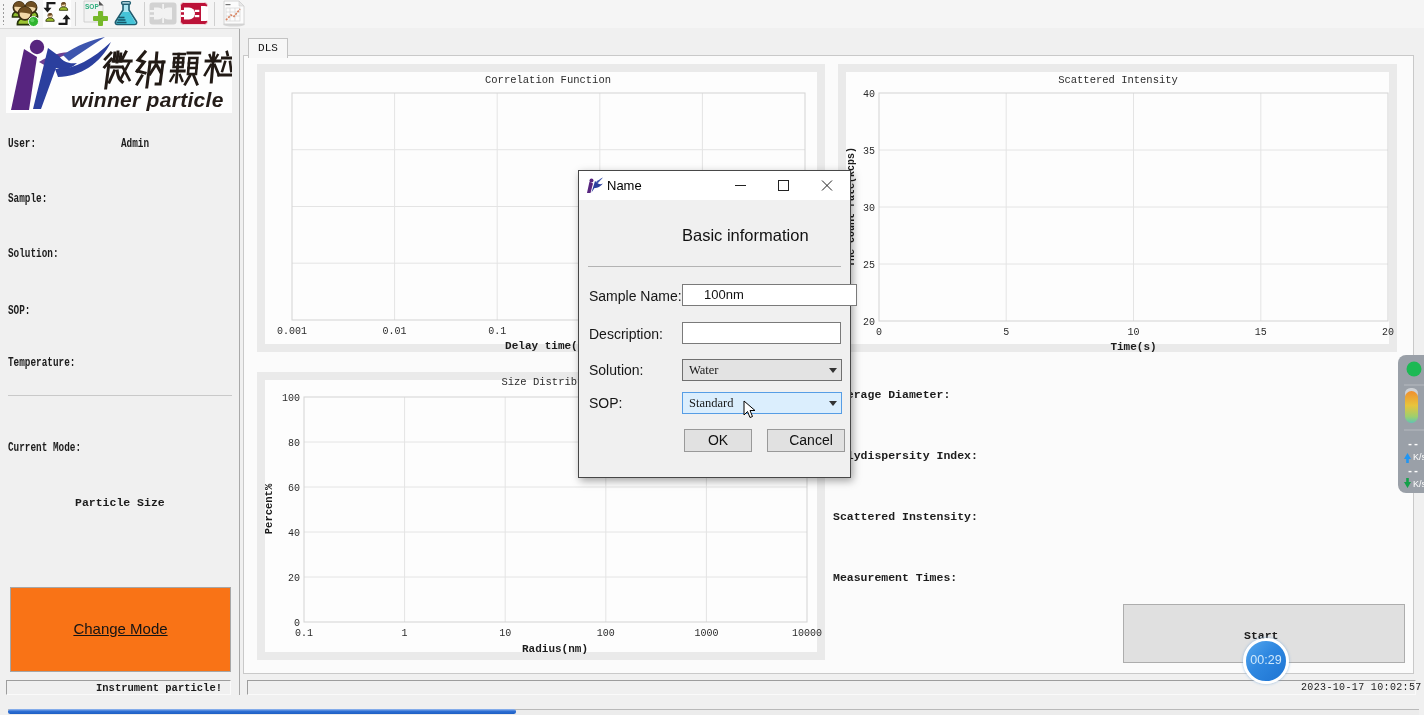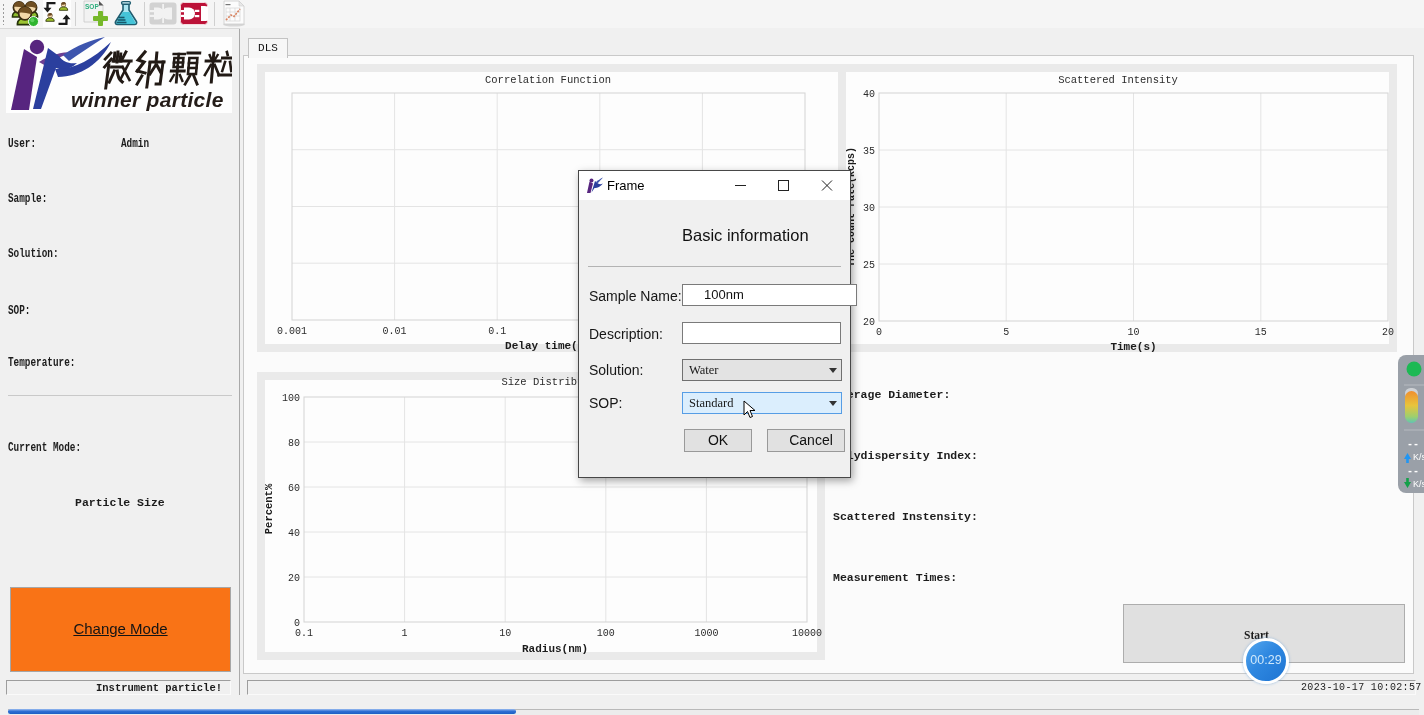--- a/index.html
+++ b/index.html
@@ -218,21 +218,21 @@
   <div class="lbl" style="position:absolute;left:75px;top:467px;">Particle Size</div>
   <div style="position:absolute;left:10px;top:558px;width:219px;height:83px;background:#f97316;border:1px solid #a6a6a6;
        font-size:15px;color:#141414;text-align:center;line-height:82px;text-decoration:underline;">Change Mode</div>
 </div>
 <div class="abs" style="left:239px;top:29px;width:1px;height:666px;background:#a9a9a9;"></div>
 
 <div class="abs" id="page">
   <div id="tab">DLS</div>
   <div id="tabpage">
 
-    <div class="panel" id="p-corr" style="left:13px;top:8px;width:568px;height:288px;padding-left:36px;">
+    <div class="panel" id="p-corr" style="left:13px;top:8px;width:568px;height:288px;">
         <div class="inner"></div>
       <svg style="position:absolute;left:0;top:0;" width="568" height="288" viewBox="0 0 568 288" font-family="Liberation Mono,monospace">
         <text x="291" y="19" font-size="10.5" fill="#2b2b2b" text-anchor="middle">Correlation Function</text>
         <g stroke="#e4e4e4">
           <line x1="137.6" y1="29" x2="137.6" y2="256"></line>
             <line x1="240.2" y1="29" x2="240.2" y2="256"></line>
           <line x1="342.8" y1="29" x2="342.8" y2="256"></line>
             <line x1="445.4" y1="29" x2="445.4" y2="256"></line>
           <line x1="35" y1="85.7" x2="548" y2="85.7"></line>
             <line x1="35" y1="142.5" x2="548" y2="142.5"></line>
@@ -318,40 +318,40 @@
       </svg>
     </div>
   </div>
 </div>
 
 <div class="lbl" style="position:absolute;left:833px;top:388px;">Average Diameter:</div>
 <div class="lbl" style="position:absolute;left:833px;top:449px;">Polydispersity Index:</div>
 <div class="lbl" style="position:absolute;left:833px;top:510px;">Scattered Instensity:</div>
 <div class="lbl" style="position:absolute;left:833px;top:571px;">Measurement Times:</div>
 <div class="abs" style="left:1123px;top:604px;width:280px;height:57px;background:#e0e0e0;border:1px solid #adadad;"></div>
-<div class="lbl" style="position:absolute;left:1244px;top:629px;font-family:Liberation Serif, serif;">Start</div>
+<div class="lbl" style="position:absolute;left:1244px;top:629px;">Start</div>
 
 <div class="statusbox" style="left:6px;top:680px;width:223px;height:13px;"></div>
 <div class="lbl" style="position:absolute;left:96px;top:682px;font-size:10.5px;">Instrument particle!</div>
 <div class="statusbox" style="left:247px;top:680px;width:1167px;height:13px;"></div>
 <div class="lbl" style="position:absolute;left:1301px;top:682px;font-size:10px;font-weight:normal;letter-spacing:0.35px;">2023-10-17 10:02:57</div>
 
 <div class="abs" style="left:8px;top:709px;width:1411px;height:5px;background:#ececec;border-top:1px solid #b9b9b9;"></div>
 <div class="abs" style="left:8px;top:709px;width:508px;height:5px;border-radius:3px;
      background:linear-gradient(#9dbef0,#2e6fd4 45%,#1d5fc4);"></div>
 
 <div class="abs" id="dialog">
   <div id="dlgtitle">
     <svg style="position:absolute;left:7px;top:6px;" width="17" height="17" viewBox="0 0 34 34">
       <circle cx="11" cy="7" r="4" fill="#57257f"></circle>
       <path d="M2 32 L7 9 L14 13 L9 32 Z" fill="#57257f"></path>
       <path d="M11 31 L18 8 L24 13 C27 15 30 15 34 13 C28 20 21 23 17 22 Z" fill="#2b3f9e"></path>
       <path d="M20 10 C25 6 29 3 34 1 L23 13 Z" fill="#3d55ae"></path>
     </svg>
-    <span style="position:absolute;left:28px;top:7px;font-size:13px;color:#000;">Frame</span>
+    <span style="position:absolute;left:28px;top:7px;font-size:13px;color:#000;">Name</span>
     <svg style="position:absolute;left:150px;top:0;" width="121" height="29" viewBox="0 0 121 29" stroke="#222" fill="none">
       <line x1="6" y1="14.5" x2="17" y2="14.5"></line>
       <rect x="49.5" y="9.5" width="10" height="10"></rect>
       <line x1="93" y1="9.5" x2="103" y2="19.5"></line>
         <line x1="103" y1="9.5" x2="93" y2="19.5"></line>
     </svg>
   </div>
   <div style="position:absolute;left:103px;top:55px;font-size:16.5px;color:#111;white-space:nowrap;">Basic information</div>
   <div style="position:absolute;left:9px;top:95px;width:253px;height:1px;background:#b3b3b3;"></div>
   <div class="dlbl" style="top:117px;">Sample Name:</div>

